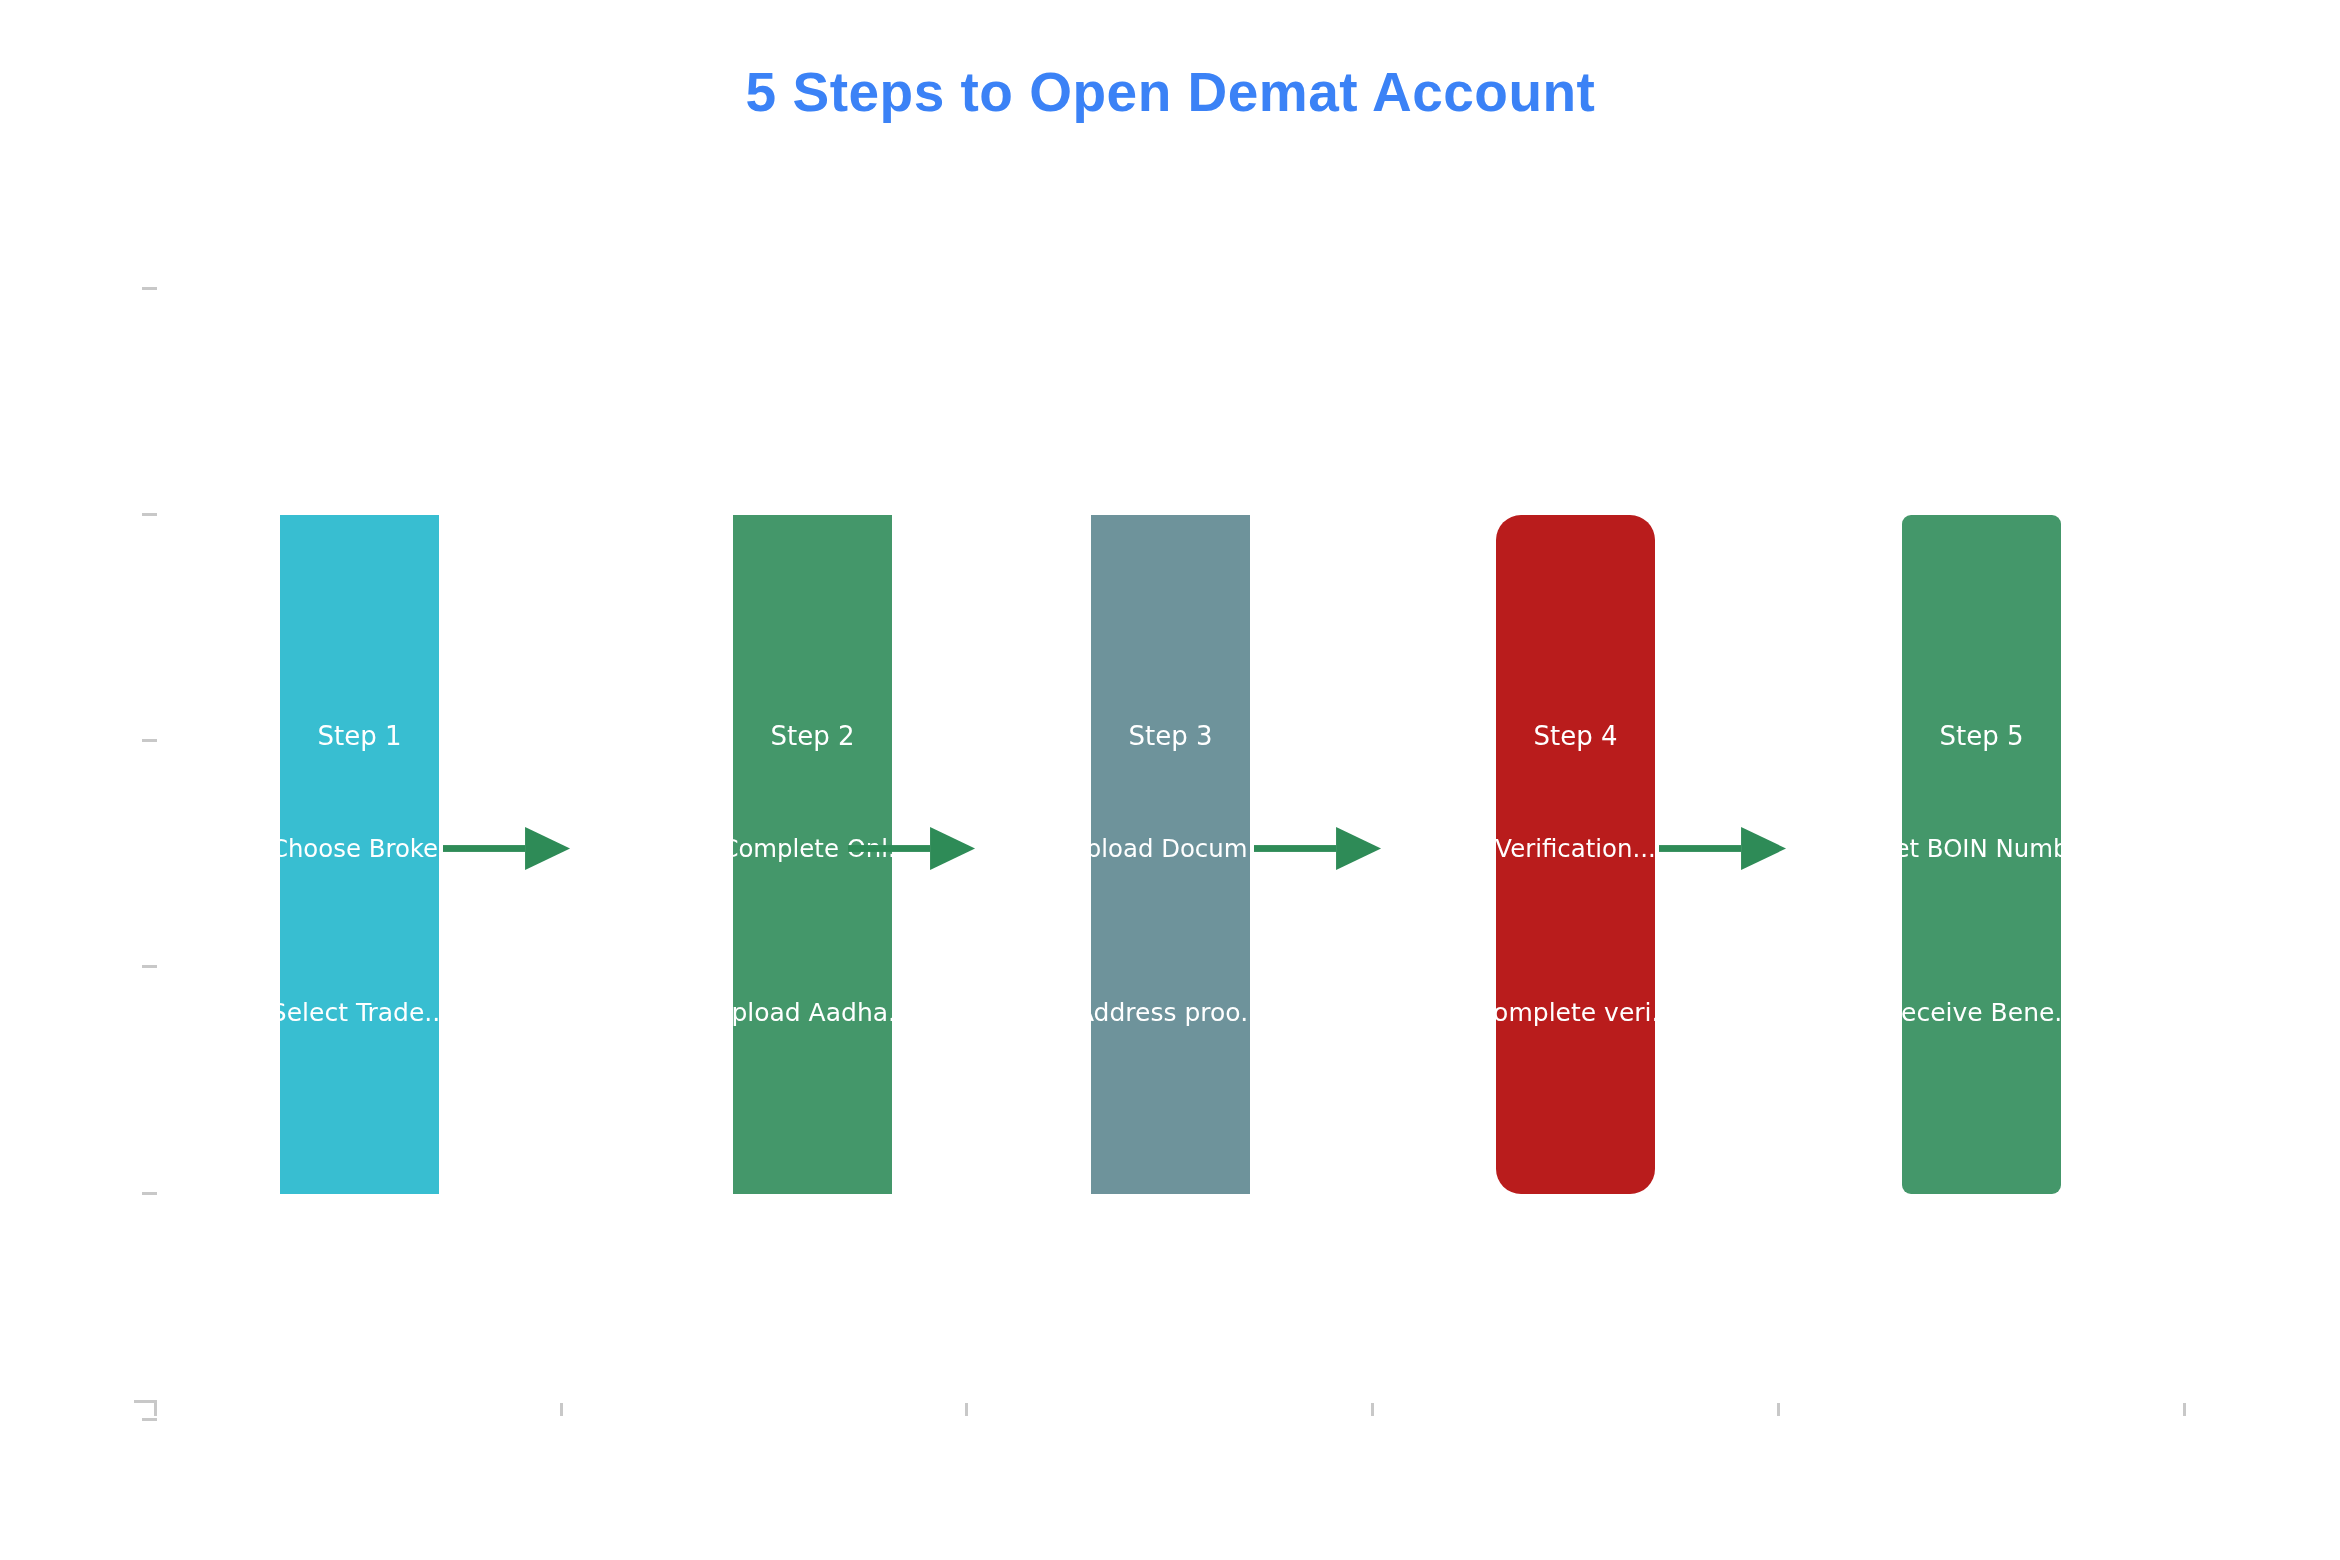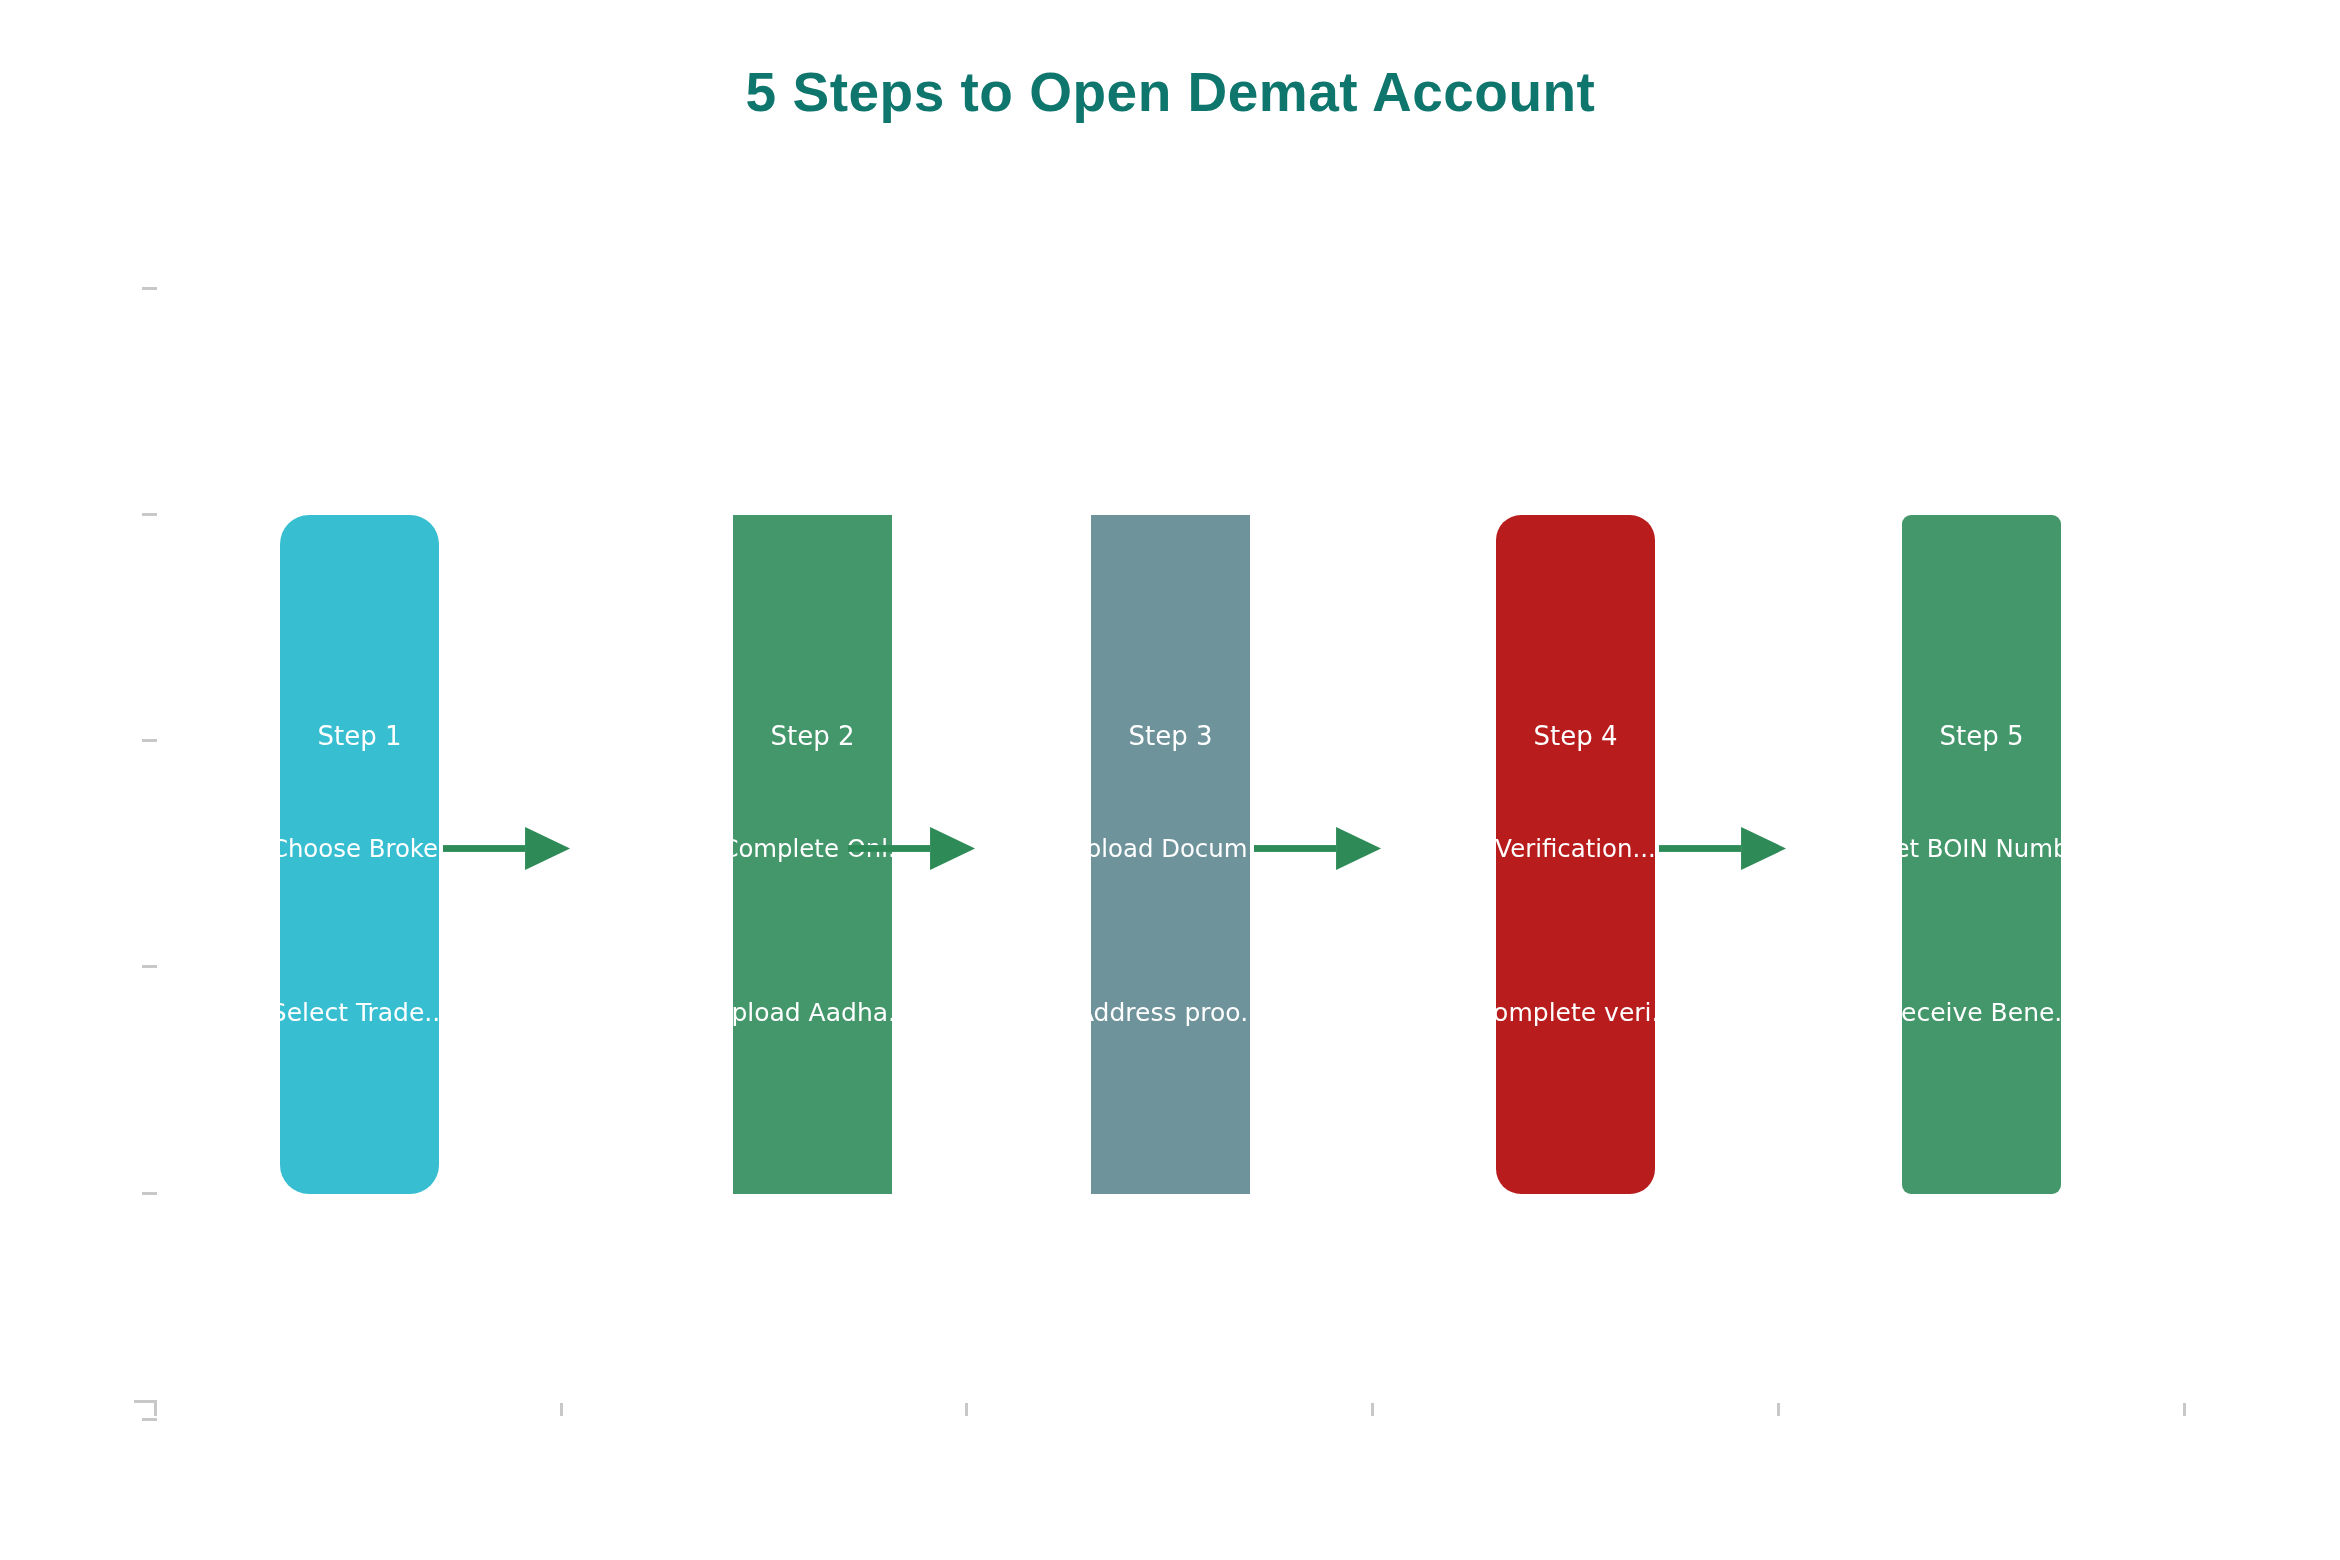--- a/index.html
+++ b/index.html
@@ -3,21 +3,21 @@
 <meta charset="utf-8">
 <style>
   html,body{margin:0;padding:0;background:#ffffff;}
   .canvas{
     position:relative;width:2341px;height:1560px;background:#ffffff;overflow:hidden;
     font-family:"DejaVu Sans",sans-serif;
   }
   .title{
     position:absolute;left:0;top:60px;width:2341px;margin:0;text-align:center;
     font-family:"Liberation Sans",sans-serif;font-weight:bold;font-size:55px;
-    color:#0f766e;letter-spacing:0.5px;
+    color:#3b82f6;letter-spacing:0.5px;
   }
   .step-box{
     position:absolute;top:515px;width:159px;height:679px;
   }
   .step-box .txt{
     position:absolute;left:50%;transform:translateX(-50%);
     white-space:nowrap;color:#ffffff;text-align:center;
   }
   .step-name{top:205px;font-size:26px;line-height:33px;}
   .step-headline{top:319px;font-size:24.4px;line-height:29px;}
@@ -42,21 +42,21 @@
   <div class="ytick" style="top:1418px"></div>
 
   <div class="corner-dash"></div>
   <div class="xtick" style="left:154px"></div>
   <div class="xtick" style="left:560px"></div>
   <div class="xtick" style="left:965px"></div>
   <div class="xtick" style="left:1371px"></div>
   <div class="xtick" style="left:1777px"></div>
   <div class="xtick" style="left:2183px"></div>
 
-  <div class="step-box" style="left: 280px; background: rgb(56, 190, 209); border-radius: 29px;">
+  <div class="step-box" style="left: 280px; background: rgb(56, 190, 209);">
     <div class="txt step-name">Step 1</div>
     <div class="txt step-headline">Choose Broker</div>
     <div class="txt step-subtext">Select Trade...</div>
   </div>
 
   <svg class="arrow" style="left:443px" width="129" height="47" viewBox="0 0 132 48">
     <rect x="0" y="20.5" width="84" height="7" fill="#2e8b57"></rect>
     <polygon points="84,2 84,46 130,24" fill="#2e8b57"></polygon>
   </svg>
 

